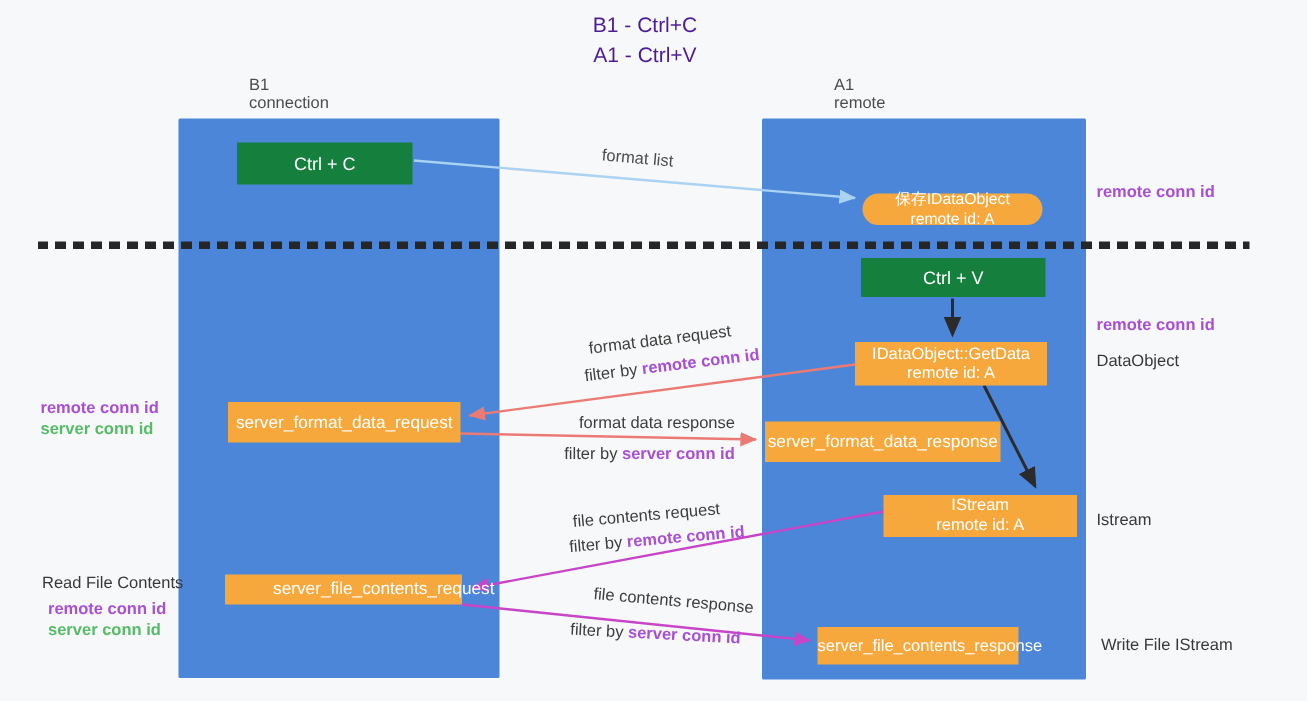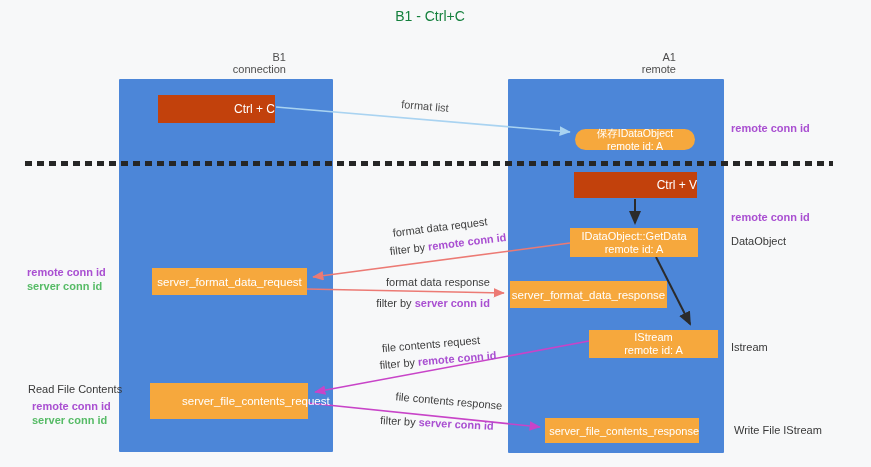--- a/index.html
+++ b/index.html
@@ -5,55 +5,56 @@
   html,body{margin:0;padding:0;background:#f7f8f9;}
   .stage{
     position:relative;width:871px;height:467px;overflow:hidden;
     background:#f7f8f9;
     font-family:"Liberation Sans", sans-serif;
     color:#3c3c3c;
   }
   .abs{position:absolute;}
   .title{
     left:330px;top:6px;width:200px;text-align:center;
-    font-size:14px;line-height:20px;color:#15803d;
+    font-size:14px;line-height:20px;color:#4c1d95;
   }
   .col-header{
-    width:120px;text-align:right;font-size:11px;line-height:12px;color:#4d4d4d;
+    width:120px;text-align:left;font-size:11px;line-height:12px;color:#4d4d4d;
   }
   .lane{
     background:#4c86d8;border-radius:1px;
   }
   .dashes{
     left:25px;top:161px;width:808px;height:5px;
     background:repeating-linear-gradient(90deg,#262626 0px,#262626 7px,transparent 7px,transparent 12px);
   }
   .node{
     color:#ffffff;text-align:center;font-size:11.5px;line-height:14px;
     display:flex;flex-direction:column;justify-content:center;
     box-sizing:border-box;
   }
-  .node.green{background:#c2410c;font-size:12px;align-items:flex-end;}
+  .node.green{background:#15803d;font-size:12px;}
   .node.orange{background:#f6a83d;}
   .ann{
     font-size:11px;color:#3d3d3d;white-space:nowrap;
   }
   .ann .purple-part{color:#a94fd1;font-weight:bold;}
   .side-label{font-size:11px;color:#383838;white-space:nowrap;}
   .purple-label{font-size:11px;font-weight:bold;color:#a94fd1;white-space:nowrap;}
   .green-label{font-size:11px;font-weight:bold;color:#56bb66;white-space:nowrap;}
   svg.arrows{left:0;top:0;width:871px;height:467px;pointer-events:none;}
 </style>
 </head>
 <body>
 
 <div class="stage">
 
   <div class="abs title">
     <div>B1 - Ctrl+C</div>
+    <div>A1 - Ctrl+V</div>
   </div>
 
   <div class="abs col-header" style="left:166px;top:51px;">
     <div>B1</div>
     <div>connection</div>
   </div>
   <div class="abs col-header" style="left:556px;top:51px;">
     <div>A1</div>
     <div>remote</div>
   </div>
@@ -111,25 +112,25 @@
 
   <div class="abs node orange" style="left:152px;top:268px;width:155px;height:27px;">
     <div>server_format_data_request</div>
   </div>
 
   <div class="abs node orange" style="left:589px;top:330px;width:129px;height:28px;font-size:11px;line-height:13px;">
     <div>IStream</div>
     <div>remote id: A</div>
   </div>
 
-  <div class="abs node orange" style="left:150px;top:383px;width:158px;height:36px;padding-left:32px;">
+  <div class="abs node orange" style="left:150px;top:383px;width:158px;height:20px;padding-left:32px;">
     <div>server_file_contents_request</div>
   </div>
 
-  <div class="abs node orange" style="left:545px;top:418px;width:154px;height:25px;font-size:11px;align-items:flex-end;">
+  <div class="abs node orange" style="left:545px;top:418px;width:134px;height:25px;font-size:11px;">
     <div>server_file_contents_response</div>
   </div>
 
   <div class="abs ann" style="left:425px;top:100px;transform:translateX(-50%) rotate(5deg);color:#4c4c4c;">format list</div>
 
   <div class="abs ann" style="left:440px;top:221px;transform:translateX(-50%) rotate(-7deg);">format data request</div>
   <div class="abs ann" style="left:448px;top:238px;transform:translateX(-50%) rotate(-7deg);">
     <span>filter by </span><span class="purple-part">remote conn id</span>
   </div>
 

